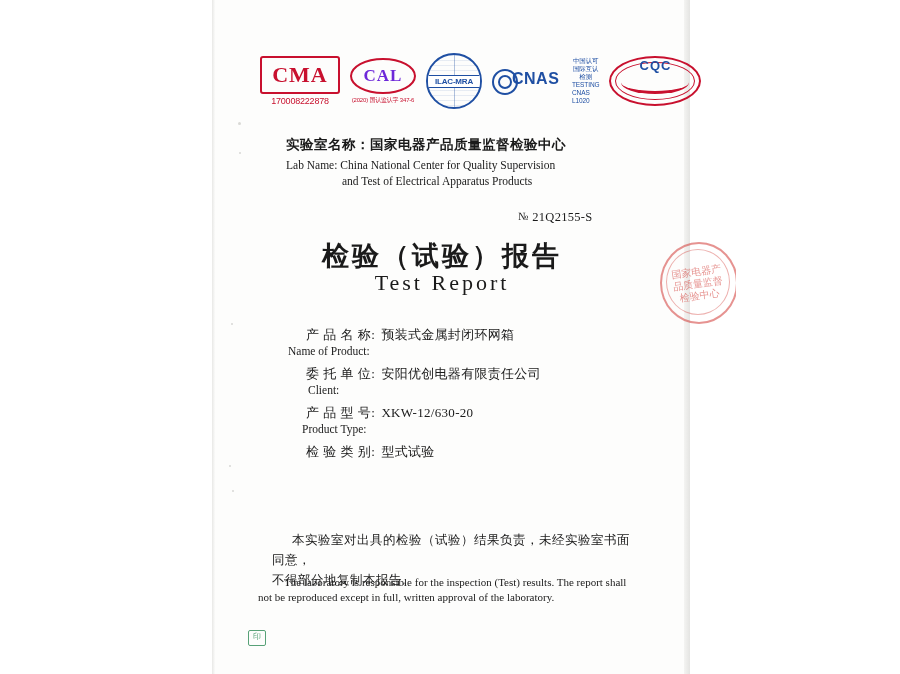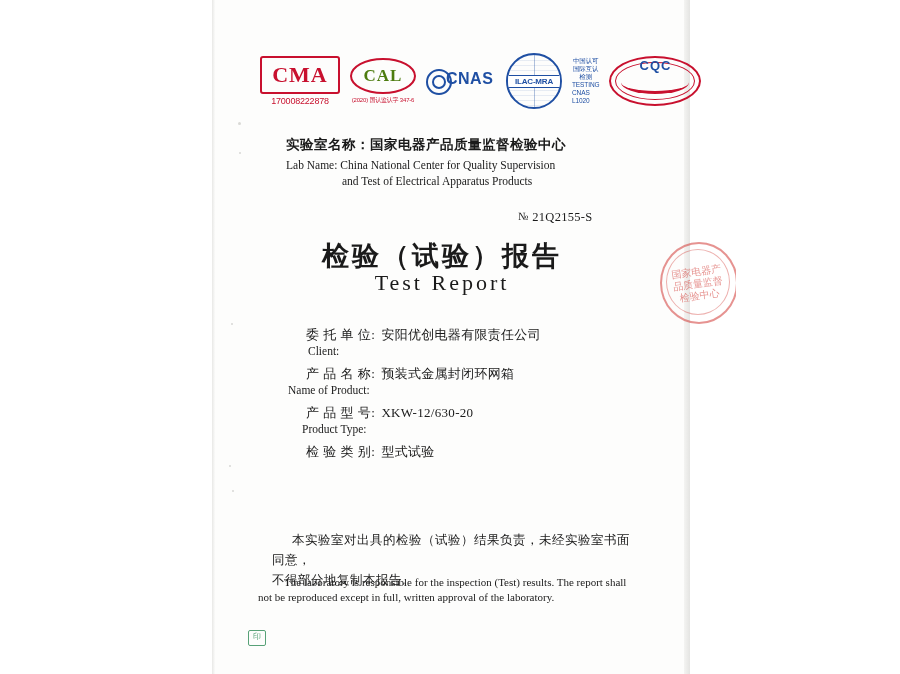--- a/index.html
+++ b/index.html
@@ -95,21 +95,21 @@
     margin-top: 2px;
   }
 
   
   .logo-cal { width: 68px; }
   .cal-ellipse {
     width: 62px;
     height: 32px;
     border: 2px solid #c8102e;
     border-radius: 50%;
-    color: #4d7c0f;
+    color: #6d28d9;
     font-family: "Liberation Serif", serif;
     font-weight: bold;
     font-size: 17px;
     letter-spacing: 1px;
     display: flex;
     align-items: center;
     justify-content: center;
   }
   .cal-num {
     color: #c8102e;
@@ -462,35 +462,35 @@
     <div class="logo logo-cma">
       <div class="cma-box">CMA</div>
       <div class="cma-num">170008222878</div>
     </div>
 
     <div class="logo logo-cal">
       <div class="cal-ellipse">CAL</div>
       <div class="cal-num">(2020) 国认监认字 347-6</div>
     </div>
 
+    <div class="logo logo-ilac">
+      <div class="ilac-circle">
+        <div class="ilac-band">ILAC-MRA</div>
+      </div>
+    </div>
+
     <div class="logo logo-cnas">
       <div class="cnas-wrap">
         <div class="cnas-mark">
           <div class="cnas-ring"></div>
           <div class="cnas-text">CNAS</div>
         </div>
       </div>
     </div>
 
-    <div class="logo logo-ilac">
-      <div class="ilac-circle">
-        <div class="ilac-band">ILAC-MRA</div>
-      </div>
-    </div>
-
     <div class="logo logo-cnastext">
       <div class="cnas-side">中国认可</div>
       <div class="cnas-side">国际互认</div>
       <div class="cnas-side">检测</div>
       <div class="cnas-side">TESTING</div>
       <div class="cnas-side">CNAS L1020</div>
     </div>
 
     <div class="logo logo-cqc">
       <div class="cqc-oval">
@@ -515,36 +515,36 @@
   <div class="report-no">
     <span class="no-sym">№</span>
     <span>21Q2155-S</span>
   </div>
 
   <div class="title-cn">检验（试验）报告</div>
   <div class="title-en">Test    Report</div>
 
   <div class="fields">
 
+    <div class="field f-name">
+      <div class="field-row">
+        <span class="field-label-cn">产 品 名 称:</span>
+        <span class="field-value">预装式金属封闭环网箱</span>
+      </div>
+      <span class="field-label-en">Name of Product:</span>
+    </div>
+
     <div class="field f-client">
       <div class="field-row">
         <span class="field-label-cn">委 托 单 位:</span>
         <span class="field-value">安阳优创电器有限责任公司</span>
       </div>
       <span class="field-label-en">Client:</span>
     </div>
 
-    <div class="field f-name">
-      <div class="field-row">
-        <span class="field-label-cn">产 品 名 称:</span>
-        <span class="field-value">预装式金属封闭环网箱</span>
-      </div>
-      <span class="field-label-en">Name of Product:</span>
-    </div>
-
     <div class="field f-type">
       <div class="field-row">
         <span class="field-label-cn">产 品 型 号:</span>
         <span class="field-value">XKW-12/630-20</span>
       </div>
       <span class="field-label-en">Product Type:</span>
     </div>
 
     <div class="field f-cat">
       <div class="field-row">

